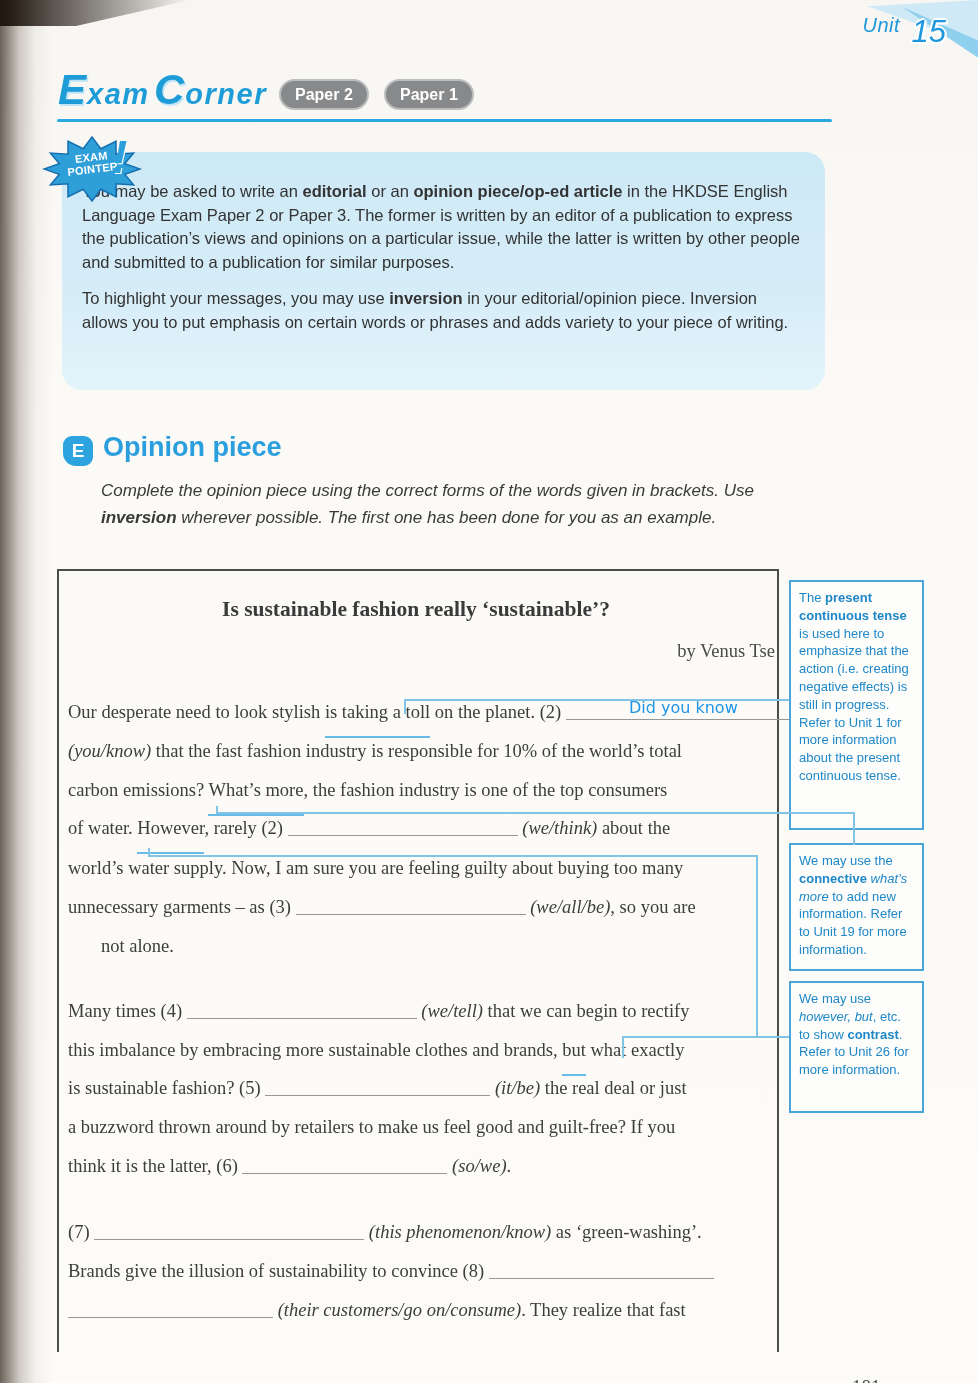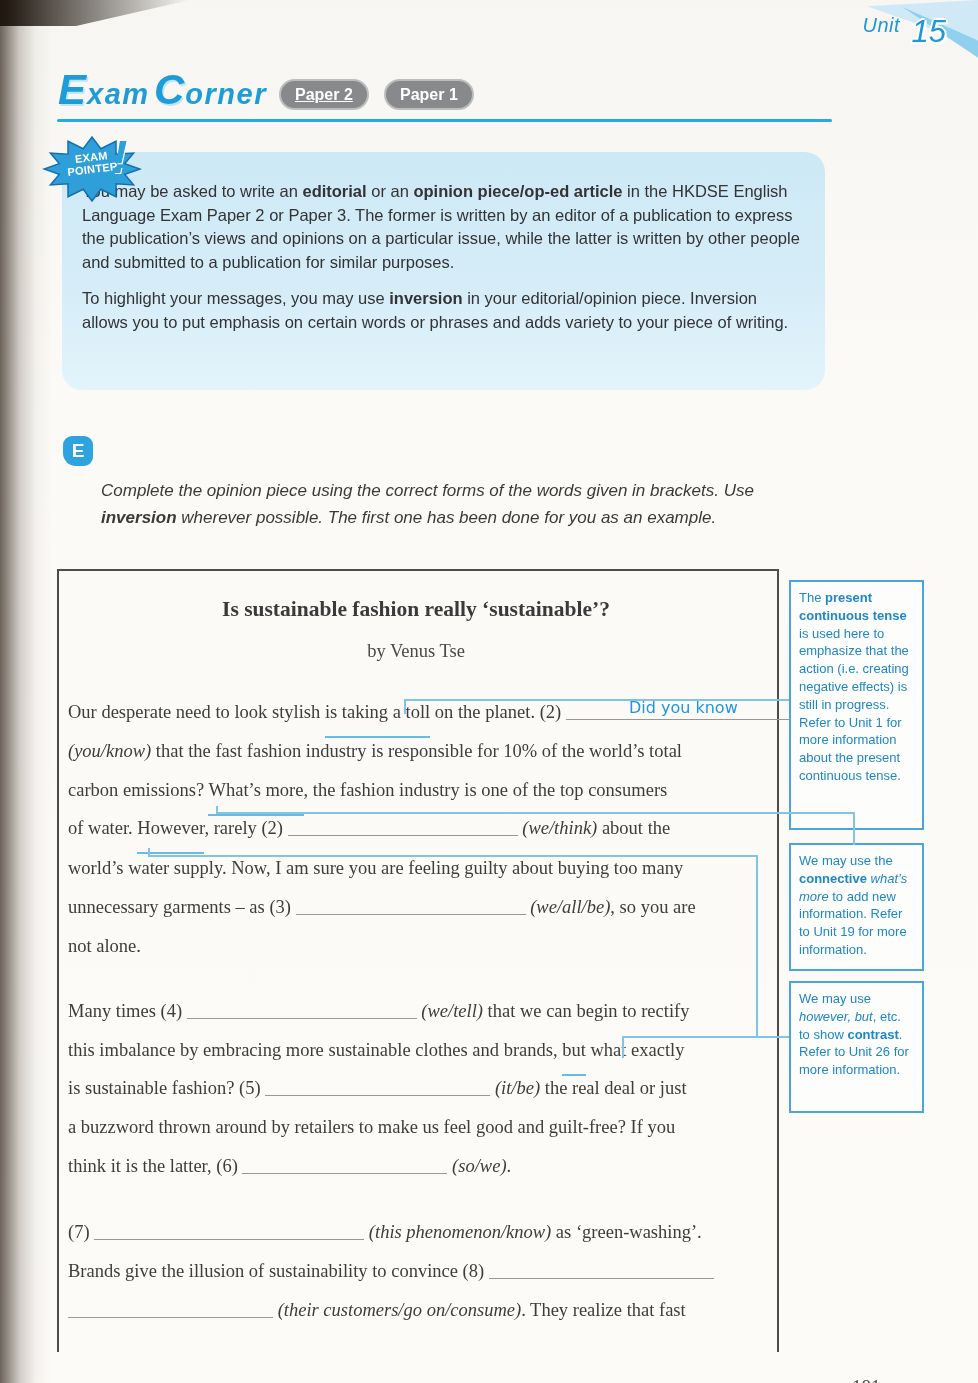--- a/index.html
+++ b/index.html
@@ -22,21 +22,21 @@
   .unit-word{font-size:20px;vertical-align:10px;letter-spacing:.5px;}
   .unit-num{font-size:31px;margin-left:7px;
             text-shadow:-2px 0 #fff,2px 0 #fff,0 2px #fff,0 -2px #fff,2px 2px #fff,-2px 2px #fff;}
   
   .brand{position:absolute;left:58px;top:66px;color:#1e9cd8;font-style:italic;font-weight:bold;white-space:nowrap;}
   .brand .cap{font-size:42px;letter-spacing:1px;text-shadow:1.5px 1.5px 0 #bfe4f5;}
   .brand .rest{font-size:29px;letter-spacing:1.5px;}
   .brand-rule{position:absolute;left:57px;top:119px;width:775px;height:3px;background:#2aa9e0;border-radius:2px;}
   .badge{position:absolute;top:79px;height:27px;line-height:27px;padding:0 14px;background:#87898b;
          border:2px solid #bcbdbf;border-radius:16px;color:#fff;font-weight:bold;font-size:16px;}
-  .badge1{left:279px;text-decoration:underline;} .badge2{left:384px;}
+  .badge1{left:279px;} .badge2{left:384px;}
   
   .pointer-box{position:absolute;left:62px;top:152px;width:763px;height:238px;border-radius:20px;
          background:linear-gradient(180deg,#cde9f6 0%,#d6edf8 60%,#e3f4fb 100%);}
   .pointer-box .txt{position:absolute;left:20px;top:28px;width:722px;font-size:16.5px;line-height:23.5px;color:#333;}
   .pointer-box .p2{margin-top:13px;}
   .star-wrap{position:absolute;left:42px;top:134px;width:100px;height:70px;}
   .star-wrap svg{position:absolute;left:0;top:0;}
   .star-label{position:absolute;left:10px;top:17px;width:80px;text-align:center;color:#fff;font-weight:bold;
          font-size:11px;line-height:12px;transform:rotate(-7deg);letter-spacing:.3px;}
   .excl{position:absolute;left:112px;top:130px;font-size:46px;font-weight:bold;font-style:italic;color:#2da0dc;
@@ -45,21 +45,21 @@
   .sec-badge{position:absolute;left:63px;top:436px;width:30px;height:30px;background:#2da3e0;
          border-radius:9px 9px 9px 13px;color:#fff;font-weight:bold;font-size:19px;text-align:center;line-height:30px;}
   .sec-title{position:absolute;left:103px;top:432px;font-size:27px;font-weight:bold;color:#2b9fdd;}
   .instructions{position:absolute;left:101px;top:478px;width:700px;font-size:17px;line-height:26.5px;color:#3a3a3a;font-style:italic;}
   
   .article-box{position:absolute;left:57px;top:569px;width:718px;height:781px;
          border-top:2px solid #4c4c4c;border-left:2px solid #4c4c4c;border-right:2px solid #4c4c4c;
          background:transparent;}
   .art-title{position:absolute;left:57px;top:597px;width:718px;text-align:center;
          font-family:"Liberation Serif",serif;font-weight:bold;font-size:21.5px;color:#3a3a3a;}
-  .art-byline{position:absolute;left:57px;top:641px;width:718px;text-align:center;
+  .art-byline{position:absolute;left:57px;top:641px;width:718px;text-align:right;
          font-family:"Liberation Serif",serif;font-size:18.5px;color:#4a4a4a;}
   .pline{position:absolute;left:68px;white-space:nowrap;font-family:"Liberation Serif",serif;
          font-size:18.5px;color:#3d3d3d;}
   .pline .i, .note .i, .instructions .i{font-style:italic;}
   .pline .b, .note .b, .txt .b, .instructions .b{font-weight:bold;}
   .pline .u{border-bottom:2px solid #66bce6;padding-bottom:14px;margin-top:15px;}
   .blank{display:inline-block;height:15px;border-bottom:1.5px solid #979797;position:relative;vertical-align:-2px;}
   .answer{position:absolute;left:0;right:0;bottom:2px;text-align:center;color:#1e96e8;
           font-family:"DejaVu Sans",sans-serif;font-size:16px;white-space:nowrap;}
   
@@ -103,33 +103,34 @@
       <polygon points="98,35 82.8,40.4 91.6,51 74,49.8 74,62.7 58.8,55.3 50,67 41.2,55.3 26,62.7 26,49.8 8.4,51 17.2,40.4 2,35 17.2,29.6 8.4,19 26,20.2 26,7.3 41.2,14.7 50,3 58.8,14.7 74,7.3 74,20.2 91.6,19 82.8,29.6" fill="#2f9fda" stroke="#156fae" stroke-width="1.5"></polygon>
     </svg>
     <div class="star-label">
       <div>EXAM</div>
       <div>POINTER</div>
     </div>
   </div>
   <div class="excl">!</div>
 
   <div class="sec-badge">E</div>
+  <div class="sec-title">Opinion piece</div>
   <div class="instructions"><span class="i">Complete the opinion piece using the correct forms of the words given in brackets. Use </span><span class="b i">inversion</span><span class="i"> wherever possible. The first one has been done for you as an example.</span></div>
 
   <div class="article-box"></div>
   <div class="art-title">Is sustainable fashion really ‘sustainable’?</div>
   <div class="art-byline">by Venus Tse</div>
   <div id="lines-host">
       <div class="pline" style="top: 702px;"><span>Our desperate need to look stylish </span><span class="u">is taking a toll</span><span> on the planet. (2) </span><span class="blank" style="width: 235px;"><span class="answer">Did you know</span></span></div>
       <div class="pline" style="top: 741px;"><span class="i">(you/know)</span><span> that the fast fashion industry is responsible for 10% of the world’s total</span></div>
       <div class="pline" style="top: 780px;"><span>carbon emissions? </span><span class="u">What’s more</span><span>, the fashion industry is one of the top consumers</span></div>
       <div class="pline" style="top: 818px;"><span>of water. </span><span class="u">However</span><span>, rarely (2) </span><span class="blank" style="width: 230px;"></span><span> </span><span class="i">(we/think)</span><span> about the</span></div>
       <div class="pline" style="top: 858px;"><span>world’s water supply. Now, I am sure you are feeling guilty about buying too many</span></div>
       <div class="pline" style="top: 897px;"><span>unnecessary garments – as (3) </span><span class="blank" style="width: 230px;"></span><span> </span><span class="i">(we/all/be)</span><span>, so you are</span></div>
-      <div class="pline" style="top: 936px;"><span>not alone.</span></div>
+      <div class="pline" style="top: 936px; margin-left: 33px;"><span>not alone.</span></div>
       <div class="pline" style="top: 1001px;"><span>Many times (4) </span><span class="blank" style="width: 230px;"></span><span> </span><span class="i">(we/tell)</span><span> that we can begin to rectify</span></div>
       <div class="pline" style="top: 1040px;"><span>this imbalance by embracing more sustainable clothes and brands, </span><span class="u">but</span><span> what exactly</span></div>
       <div class="pline" style="top: 1078px;"><span>is sustainable fashion? (5) </span><span class="blank" style="width: 225px;"></span><span> </span><span class="i">(it/be)</span><span> the real deal or just</span></div>
       <div class="pline" style="top: 1117px;"><span>a buzzword thrown around by retailers to make us feel good and guilt-free? If you</span></div>
       <div class="pline" style="top: 1156px;"><span>think it is the latter, (6) </span><span class="blank" style="width: 205px;"></span><span> </span><span class="i">(so/we)</span><span>.</span></div>
       <div class="pline" style="top: 1222px;"><span>(7) </span><span class="blank" style="width: 270px;"></span><span> </span><span class="i">(this phenomenon/know)</span><span> as ‘green-washing’.</span></div>
       <div class="pline" style="top: 1261px;"><span>Brands give the illusion of sustainability to convince (8) </span><span class="blank" style="width: 225px;"></span></div>
       <div class="pline" style="top: 1300px;"><span class="blank" style="width: 205px;"></span><span> </span><span class="i">(their customers/go on/consume)</span><span>. They realize that fast</span></div>
     </div>
 

